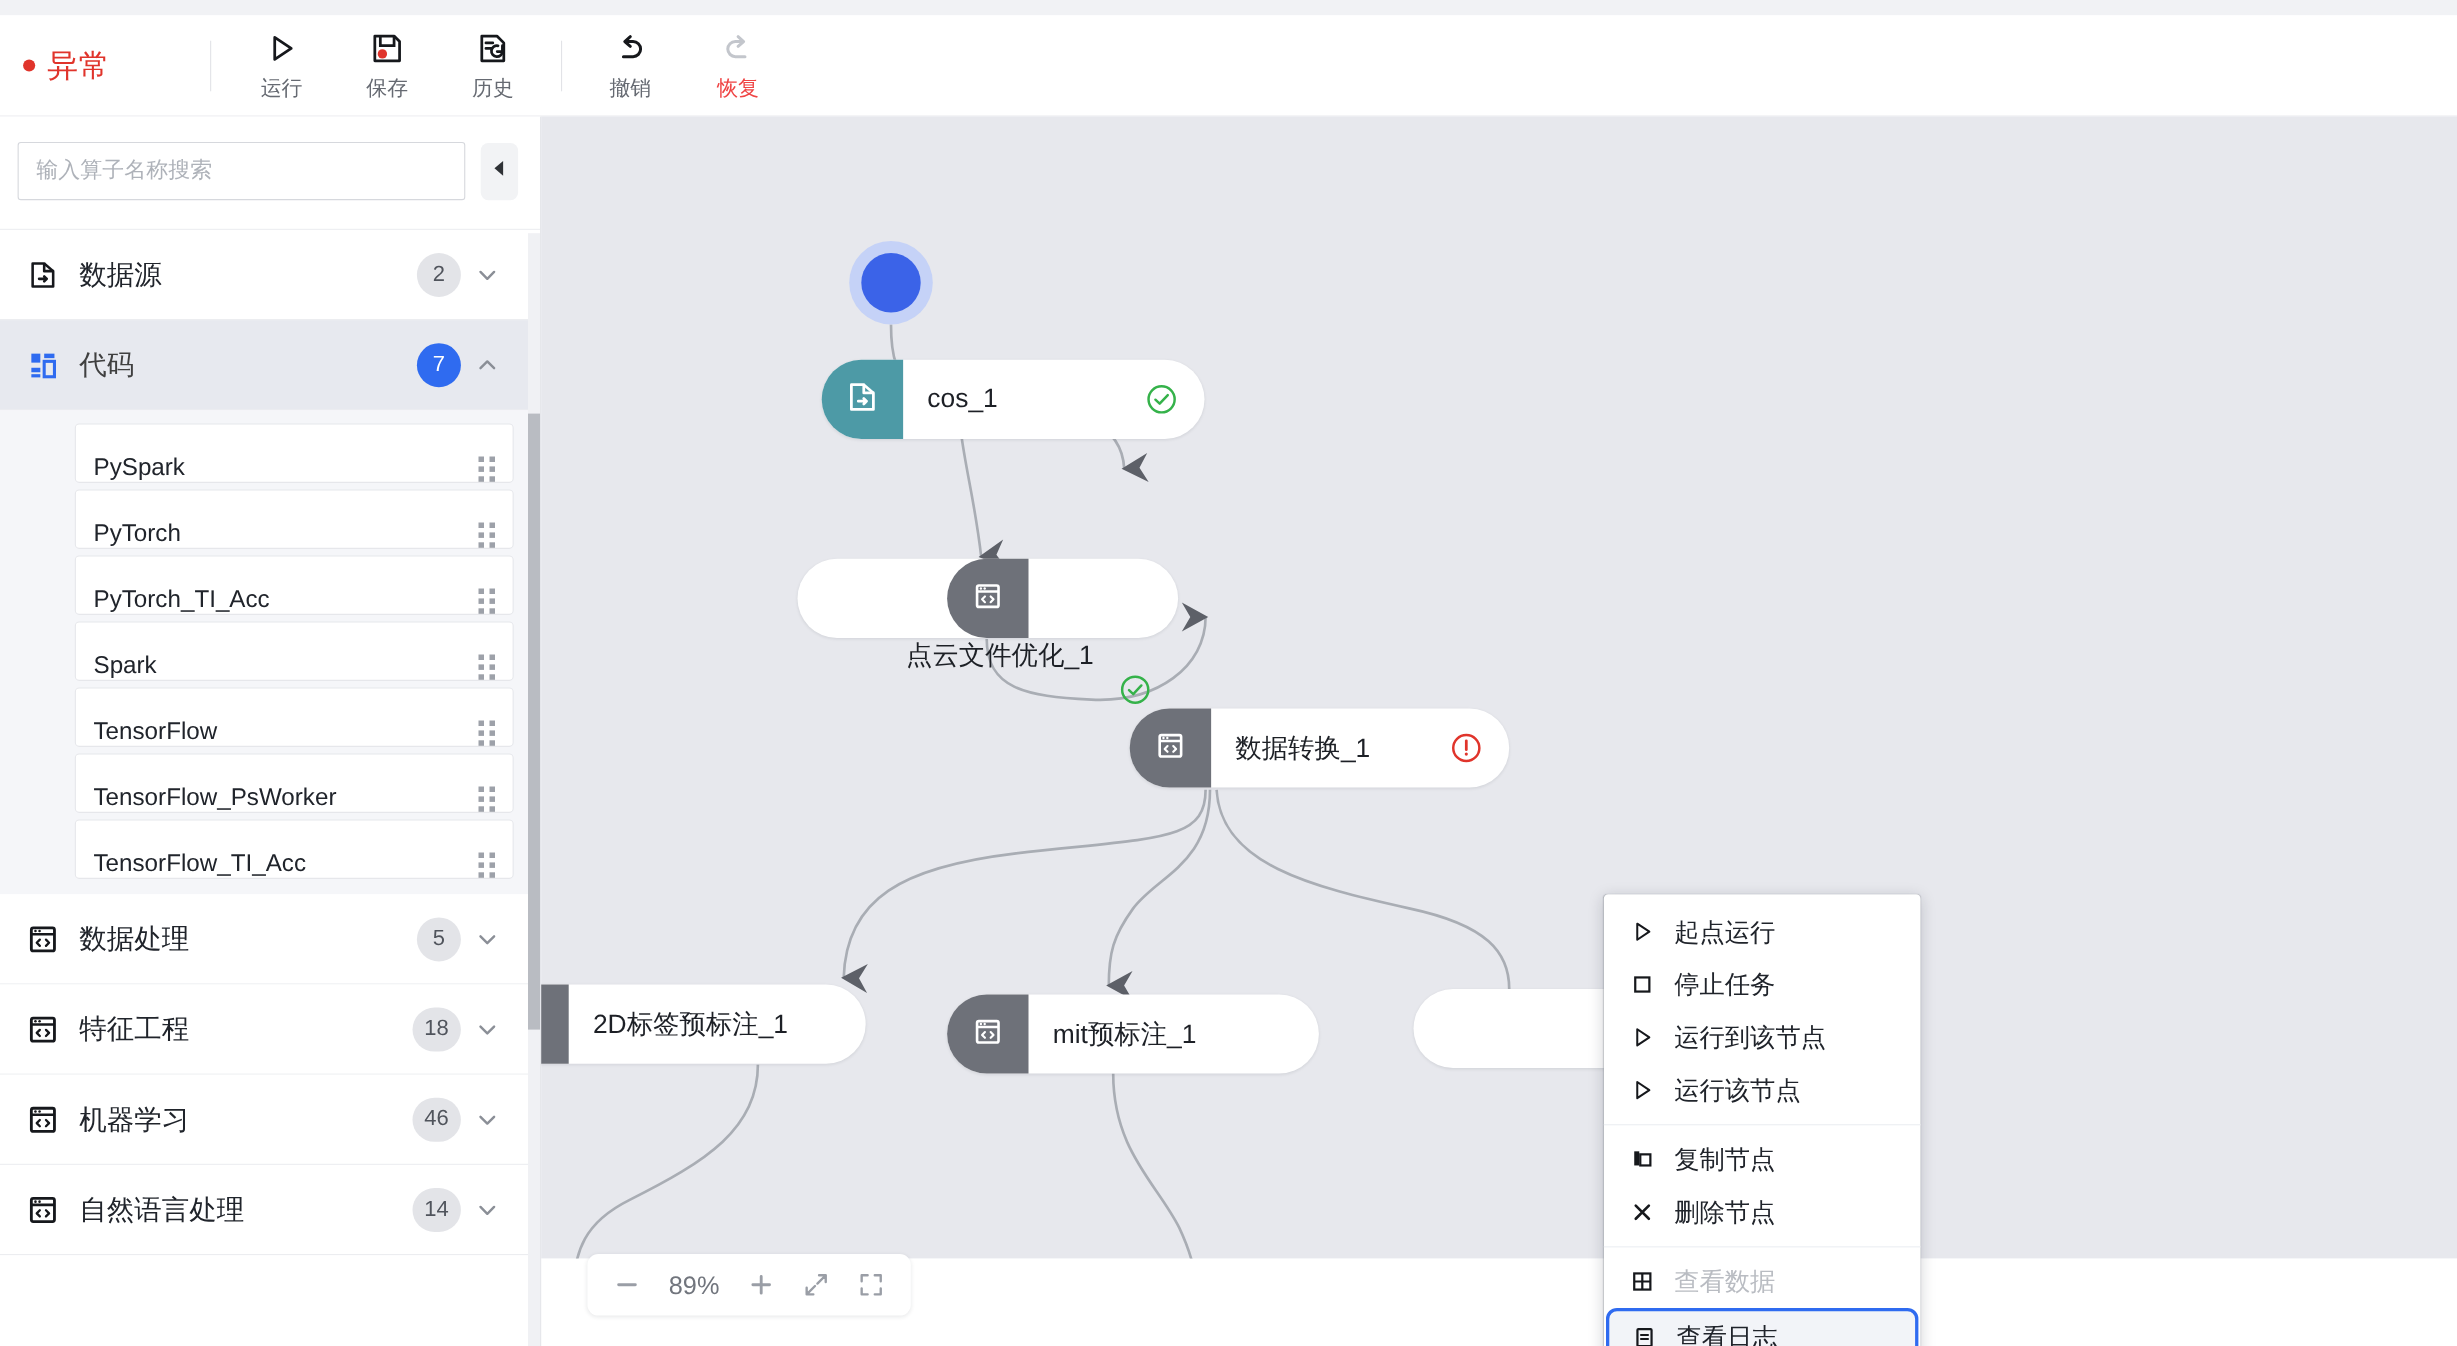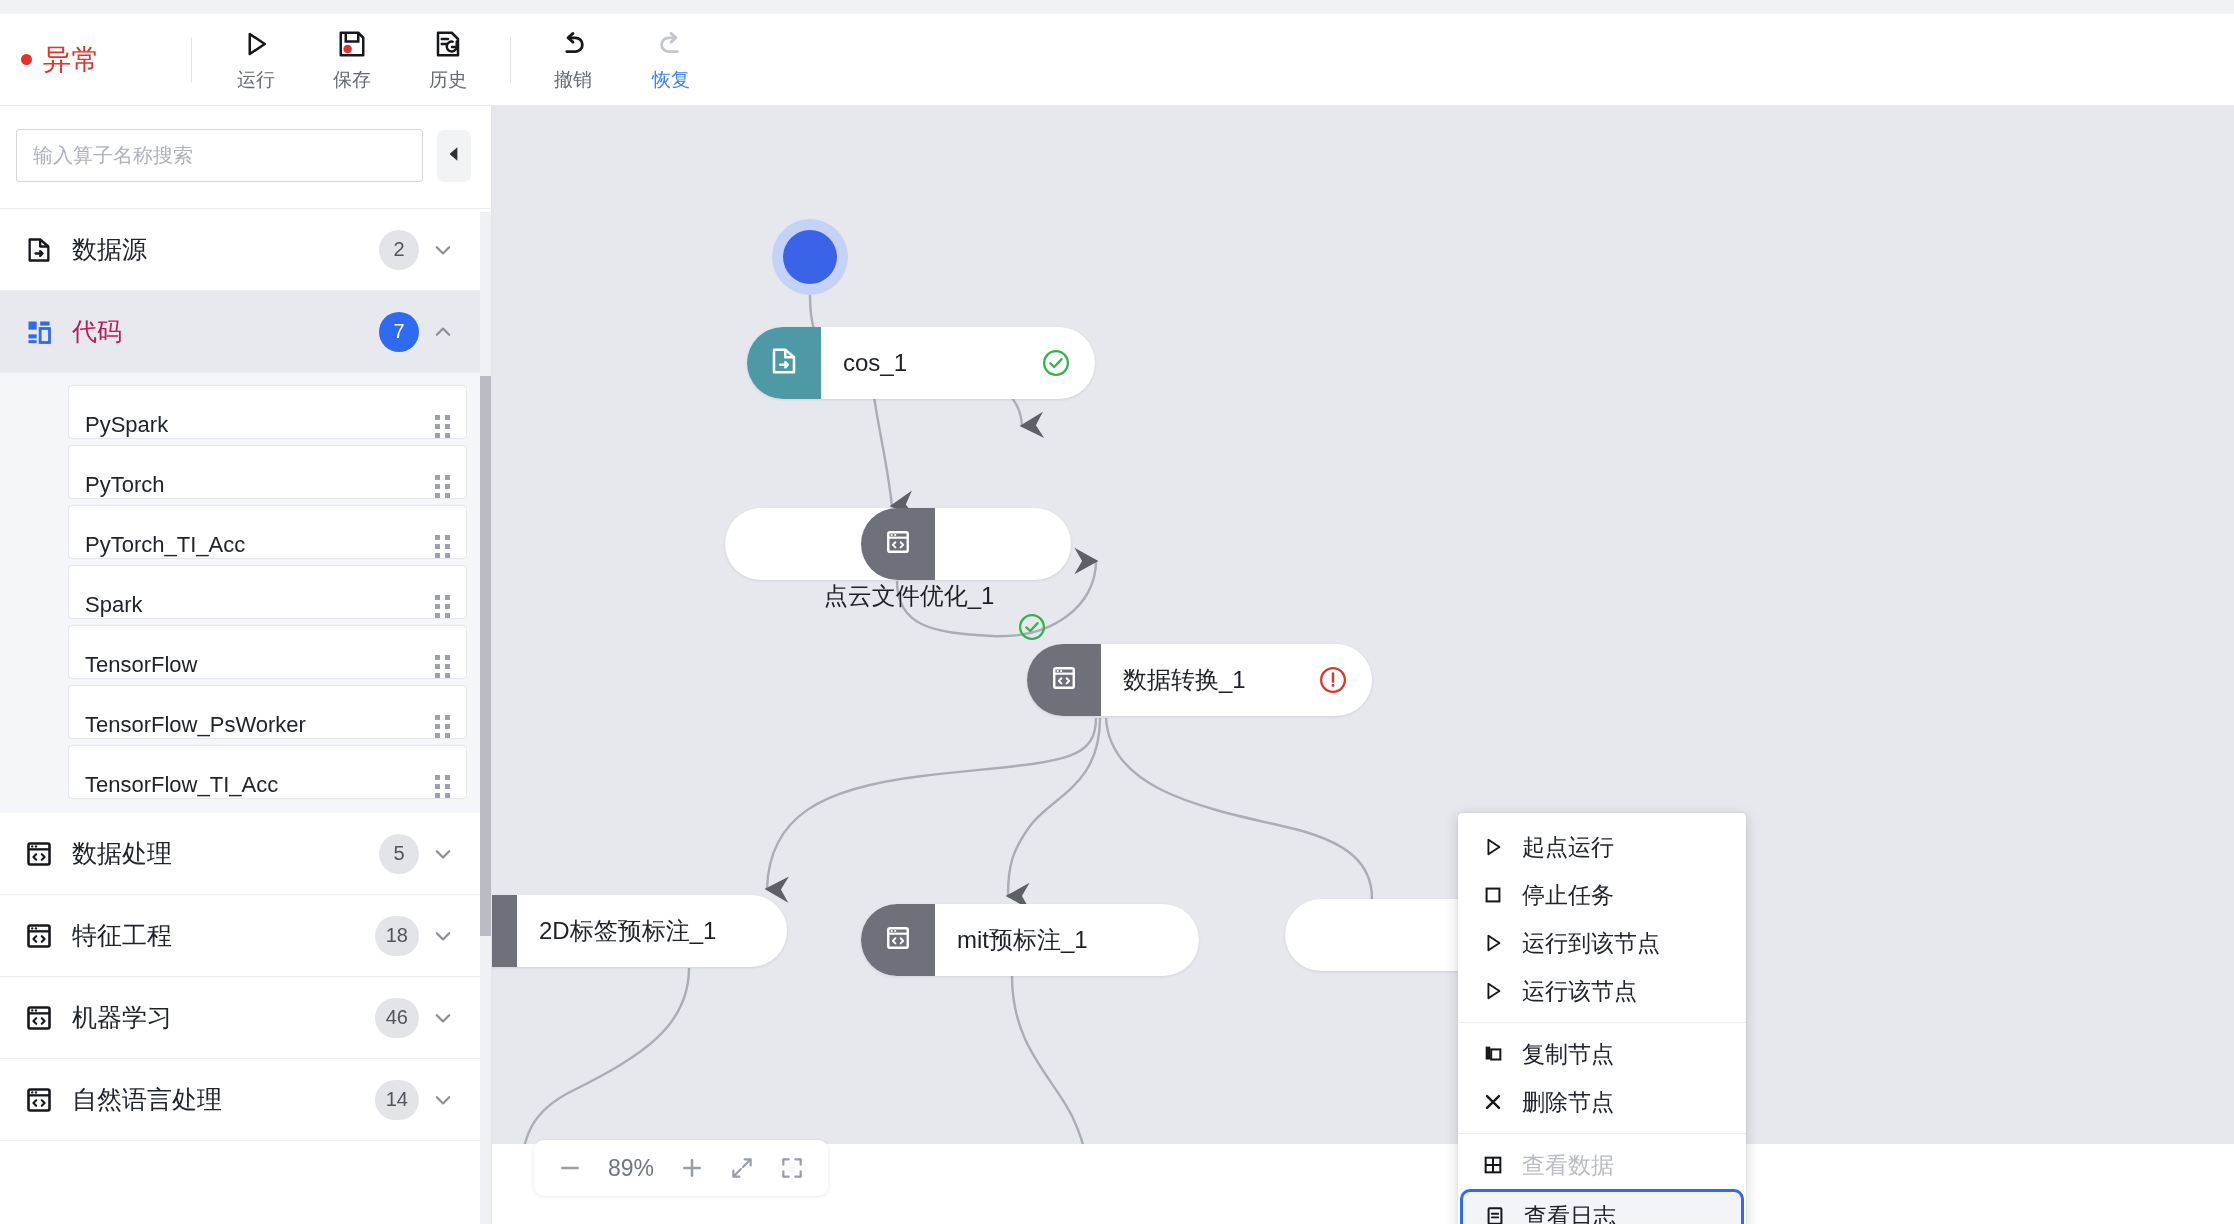--- a/index.html
+++ b/index.html
@@ -31,21 +31,21 @@
 
   .tb-sep { width: 1px; height: 46px; background: #e2e3e7; }
 
   .tb-group { display: flex; align-items: center; }
   .tb-btn {
     width: 72px; display: flex; flex-direction: column; align-items: center;
     justify-content: center; gap: 5px; cursor: pointer; padding: 4px 0;
   }
   .tb-ico { height: 36px; display: flex; align-items: center; justify-content: center; }
   .tb-label { font-size: 19px; color: #666a72; }
-  .tb-btn.dim .tb-label { color: #3b82f6; }
+  .tb-btn.dim .tb-label { color: #ef4444; }
 
   
   .left-panel {
     position: absolute; left: 0; top: 106px; width: 492px; height: 1118px;
     background: #ffffff; border-right: 1px solid #e4e5e9; overflow: hidden;
   }
   .search-row {
     display: flex; align-items: center; gap: 14px;
     padding: 23px 20px 26px 16px;
   }
@@ -62,21 +62,21 @@
   }
 
   .cat-list { border-top: 1px solid #ecedf0; }
   .cat-header {
     height: 82px; display: flex; align-items: center; padding: 0 30px 0 22px;
     border-bottom: 1px solid #ecedf0; cursor: pointer; background: #fff;
   }
   .cat-header.active { background: #e7e9ef; }
   .cat-ico { width: 34px; display: flex; align-items: center; justify-content: center; }
   .cat-name { font-size: 25px; color: #20242b; margin-left: 16px; flex: 1; }
-  .cat-header.active .cat-name { color: #be185d; }
+  .cat-header.active .cat-name { color: #404040; }
   .badge {
     min-width: 40px; height: 40px; padding: 0 11px; border-radius: 20px;
     background: #e3e4e8; color: #50545c; font-size: 20px;
     display: flex; align-items: center; justify-content: center;
   }
   .badge.blue { background: #2f6bf0; color: #ffffff; }
   .chev { width: 36px; display: flex; align-items: center; justify-content: center; margin-left: 6px; }
 
   .op-group { background: #f5f6f9; padding: 6px 0 8px 0; }
   .op-item {

